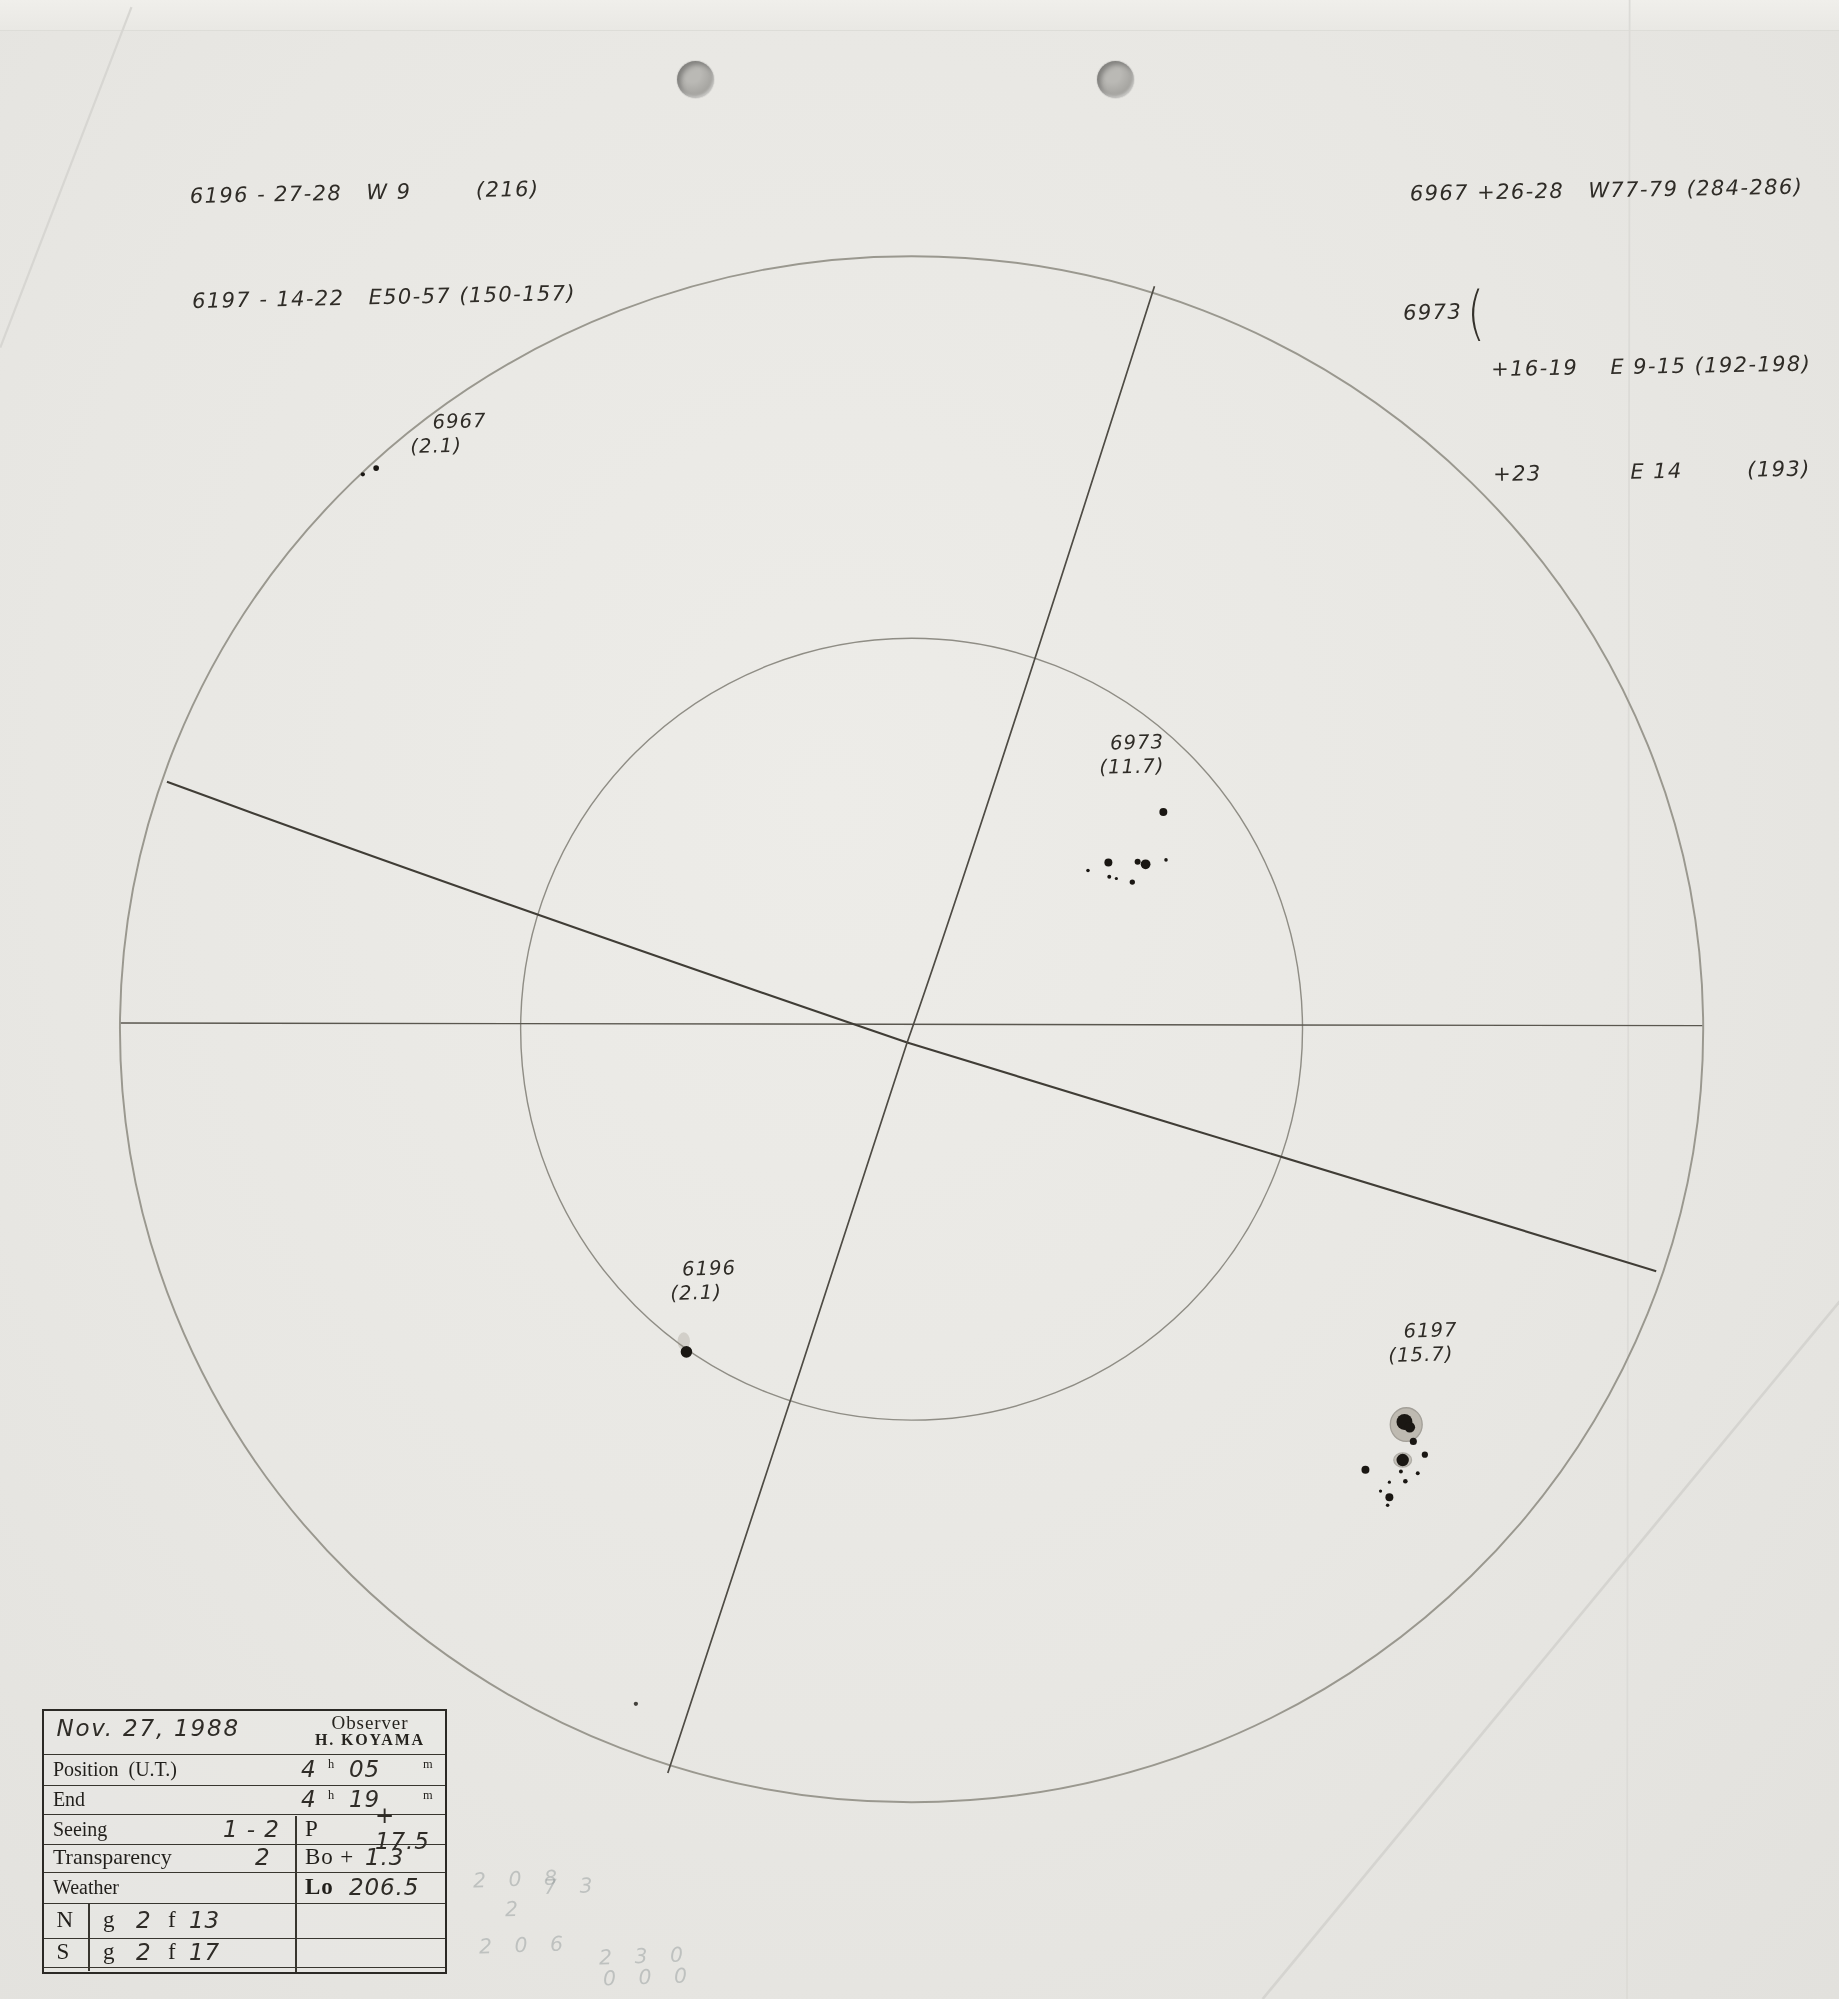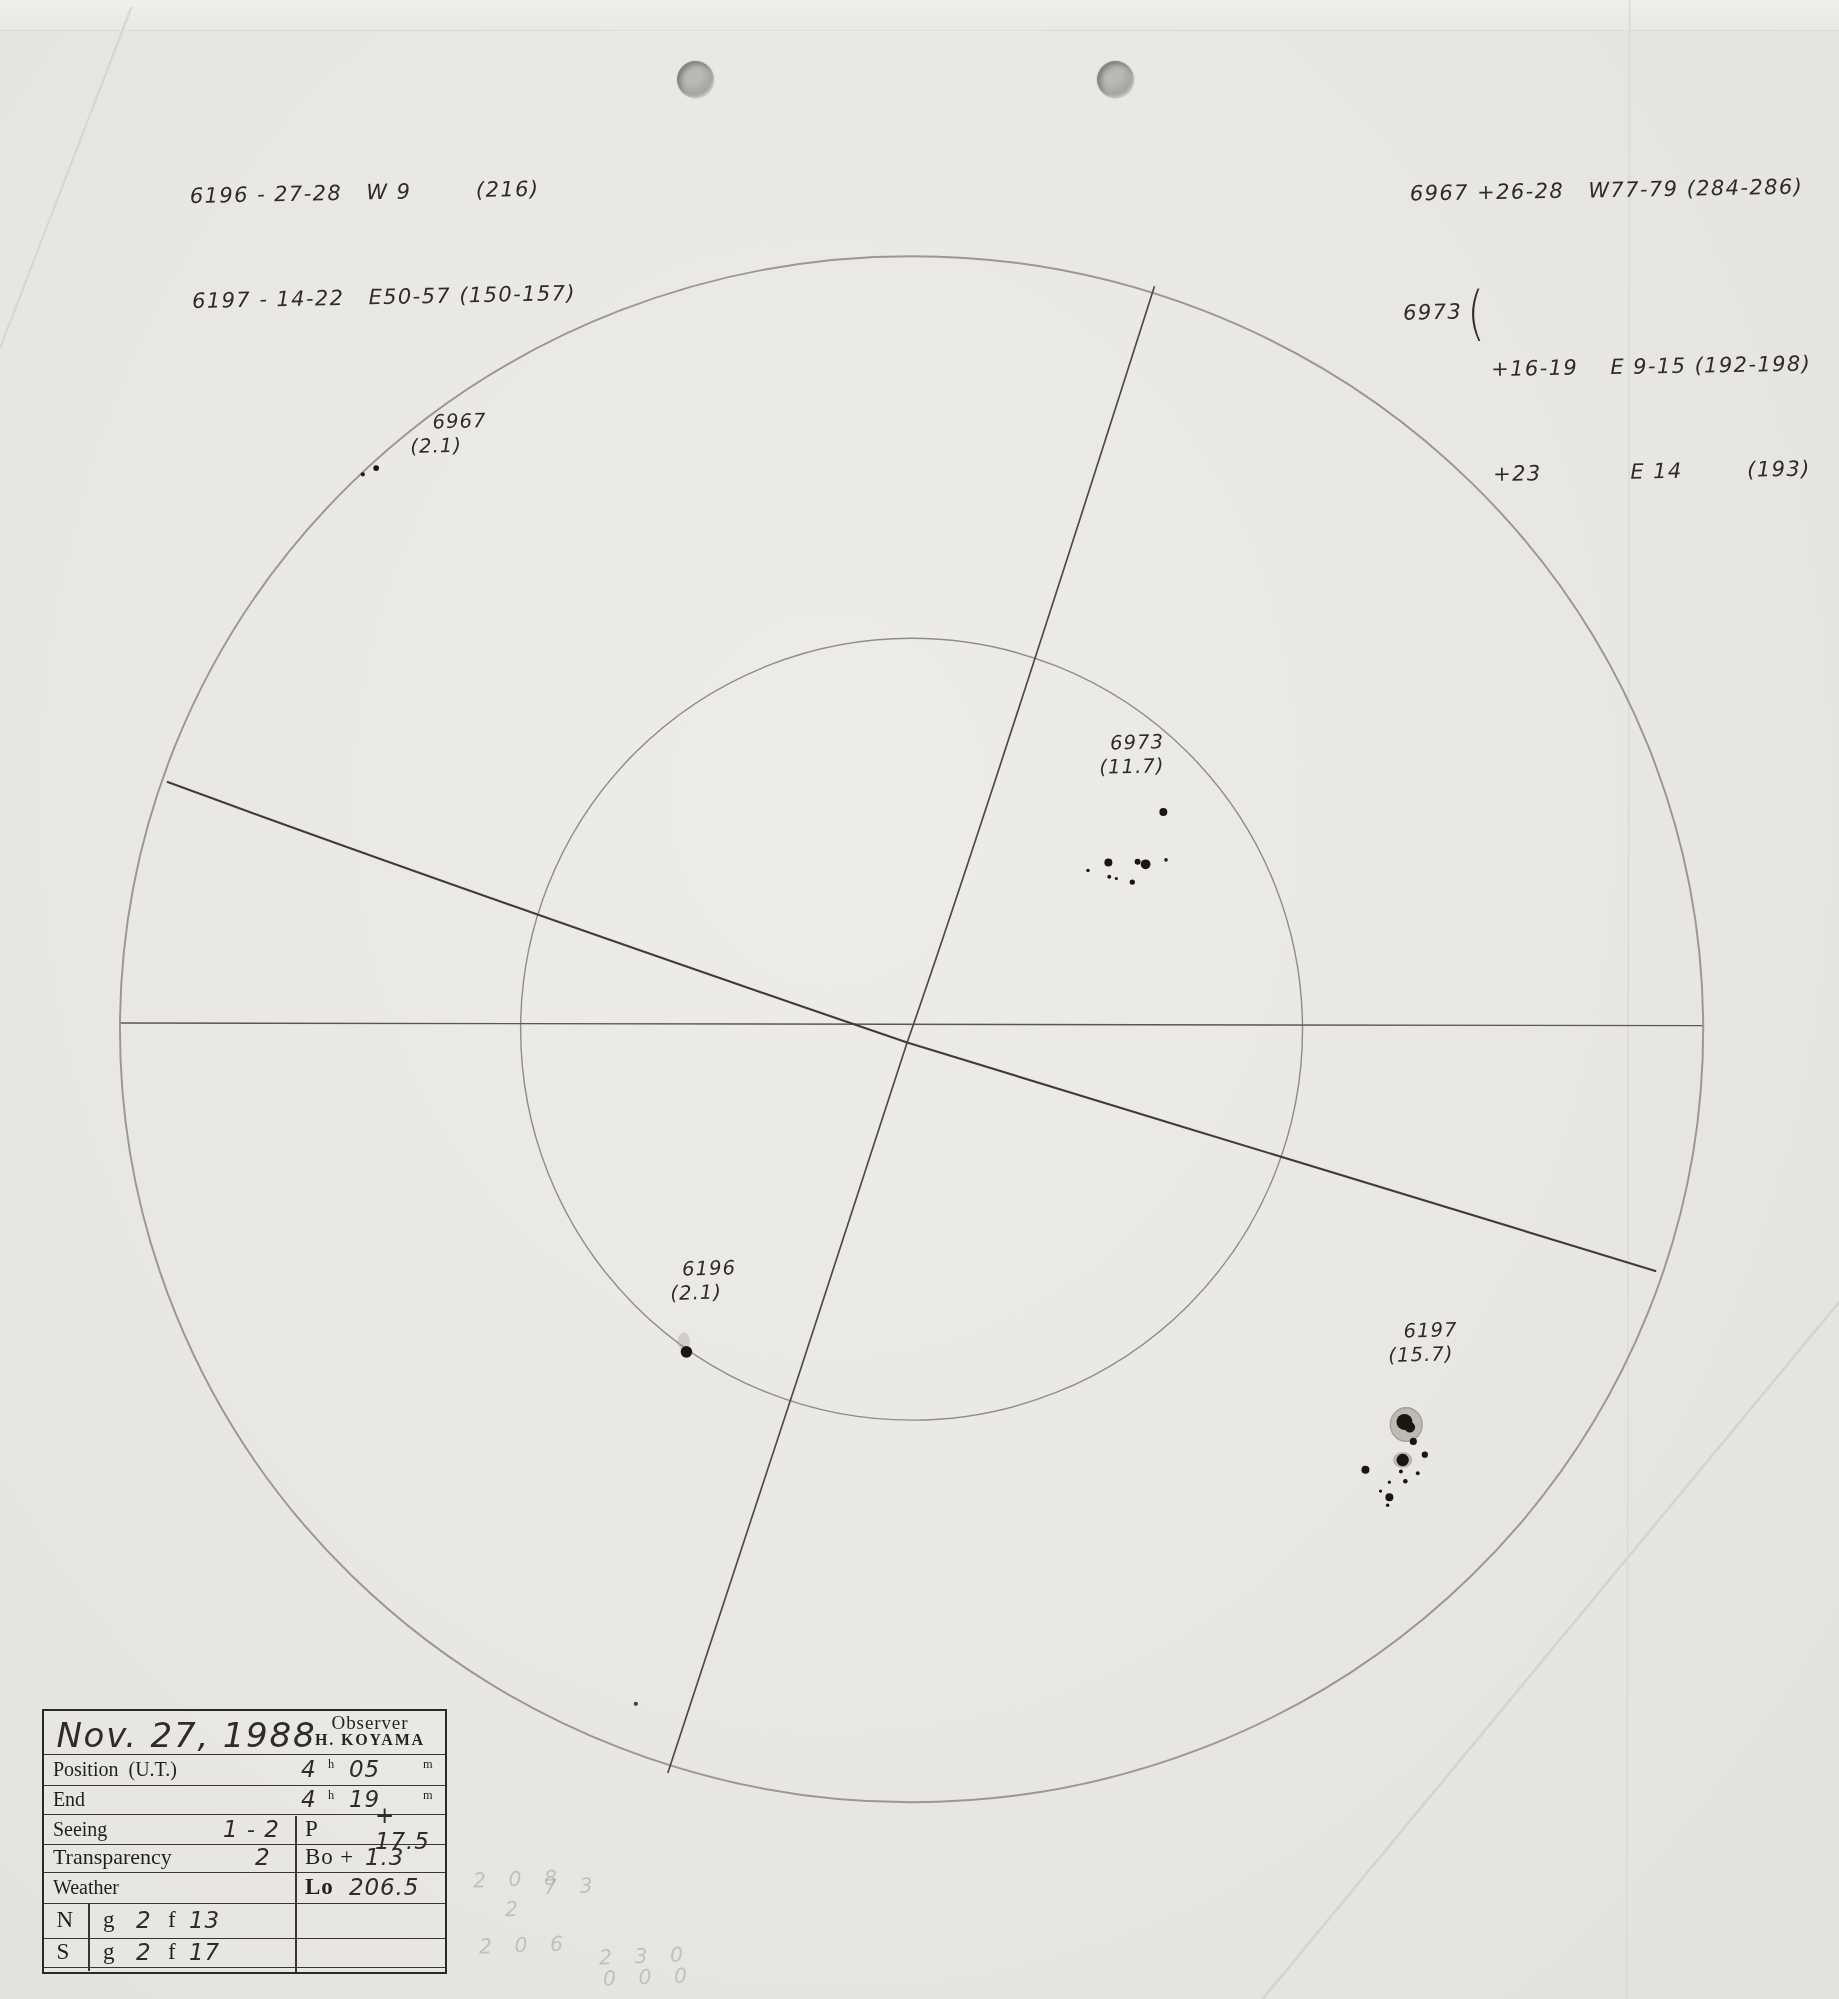--- a/index.html
+++ b/index.html
@@ -34,21 +34,21 @@
   .r5{height:27.5px;} .r6{height:31px;} .r7{height:35px;} .r8{height:29px;}
   .tlabel{position:absolute;left:8.9px;top:50%;transform:translateY(-52%);
     font-size:20px;white-space:pre;color:#211f1b;}
   .tpr{font-size:23px;color:#211f1b;}
   .tval{position:absolute;top:50%;transform:translateY(-54%);font-size:23px;letter-spacing:0.9px;}
   .sup{position:absolute;top:1.8px;font-size:12.4px;color:#211f1b;font-family:"Liberation Serif",serif;font-style:normal;}
   .vline{position:absolute;width:1.8px;background:#38362f;}
   .obs-head{position:absolute;left:255px;top:2.7px;width:142px;text-align:center;line-height:17.7px;}
   .obs-head .o1{font-size:19px;letter-spacing:0.9px;}
   .obs-head .o2{font-size:16px;font-weight:bold;letter-spacing:1.8px;}
-  .date-hand{position:absolute;left:12.4px;top:3.5px;font-size:34px;letter-spacing:1.8px;}
+  .date-hand{position:absolute;left:12.4px;top:3.5px;font-size:23px;letter-spacing:1.8px;}
 </style>
 </head>
 <body>
 
 <div class="page">
 
   <div class="top-fold"></div>
 
   <div class="hole" style="left:677px;top:61px;"></div>
   <div class="hole" style="left:1097px;top:61px;"></div>

